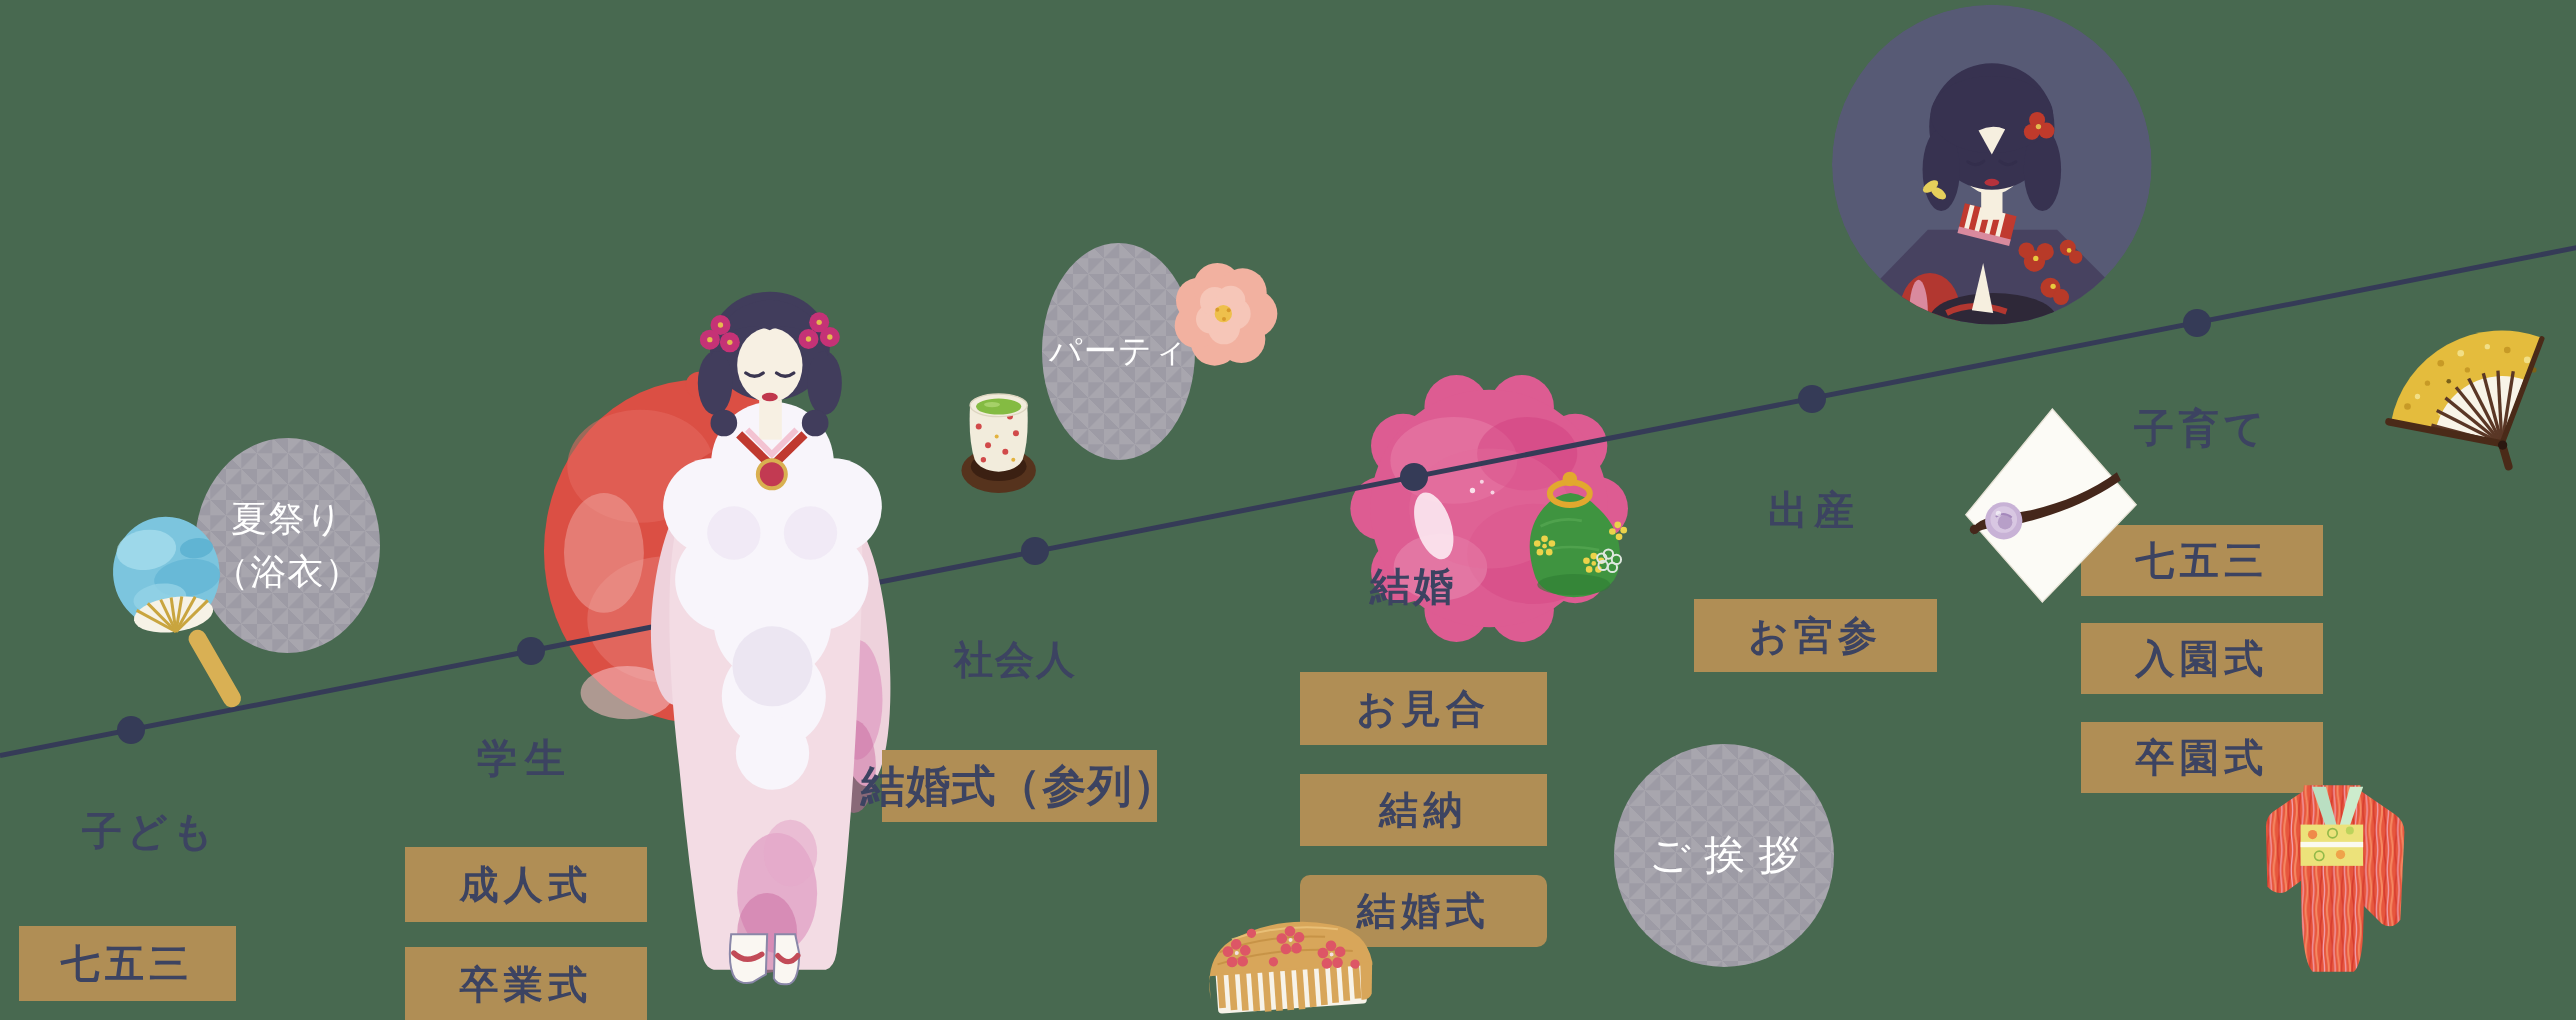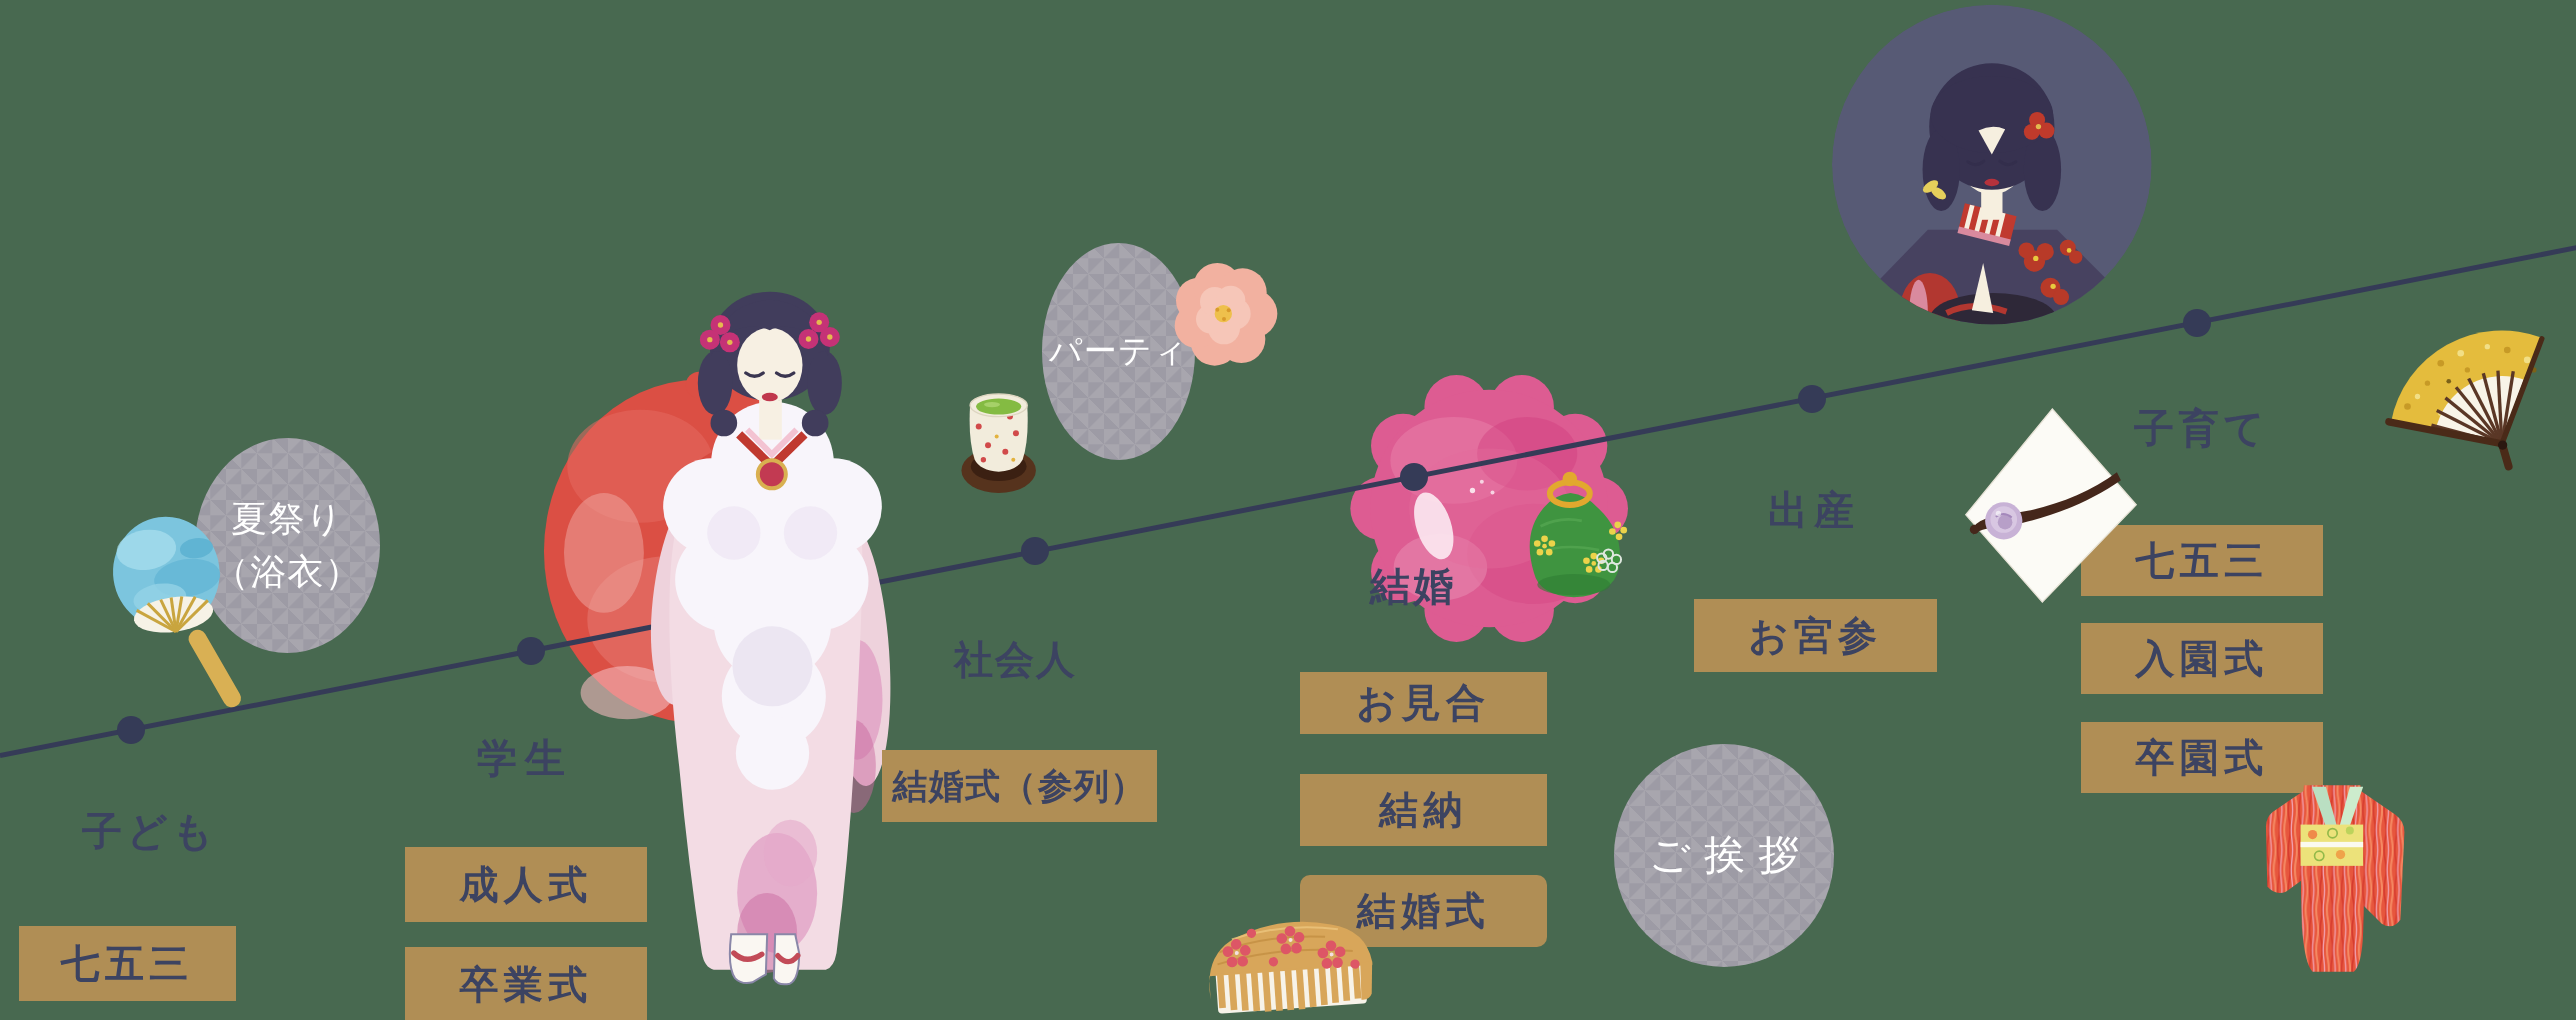--- a/index.html
+++ b/index.html
@@ -9,21 +9,21 @@
     --navy:#3c4361; --line:#353b57; --tan:#b08e55; --gray:#a8a6ae; --grayd:#9d9ba5;
   }
   .tl-line{position:absolute;left:0;top:753px;width:2627px;height:5.3px;background:var(--line);
            transform-origin:0 50%;transform:rotate(-11.15deg);}
   .tl-dot{position:absolute;width:28px;height:28px;border-radius:50%;background:var(--line);}
   .stage-label{position:absolute;color:var(--navy);font-weight:bold;font-size:40px;
                letter-spacing:4.7px;white-space:nowrap;}
   .event-btn{position:absolute;background:var(--tan);color:var(--navy);font-weight:bold;
              display:flex;align-items:center;justify-content:center;font-size:39px;
              letter-spacing:5.3px;white-space:nowrap;cursor:pointer;}
-  .event-btn.small{font-size:35px;letter-spacing:1.3px;}
+  .event-btn.small{font-size:44px;letter-spacing:1.3px;}
   .gray-circle{position:absolute;border-radius:50%;display:flex;align-items:center;
                justify-content:center;text-align:center;color:#ffffff;
                font-family:"DejaVu Serif",serif;cursor:pointer;
                background-color:var(--gray);
                background-image:
                  linear-gradient(45deg, var(--grayd) 25%, transparent 25%, transparent 75%, var(--grayd) 75%),
                  linear-gradient(135deg, var(--grayd) 25%, transparent 25%, transparent 75%, var(--grayd) 75%);
                background-size:31px 31px;
                background-position:0 0,15.3px 15.3px;}
   .abs{position:absolute;}
@@ -157,21 +157,21 @@
   <div class="stage-label" style="left:477px;top:731px;letter-spacing:8px;">学生</div>
   <div class="stage-label" style="left:954px;top:633px;font-size:39px;letter-spacing:2px;">社会人</div>
   <div class="stage-label" style="left:1370px;top:559px;letter-spacing:3.3px;">結婚</div>
   <div class="stage-label" style="left:1768px;top:483px;letter-spacing:6px;">出産</div>
   <div class="stage-label" style="left:2134px;top:401px;">子育て</div>
 
   <div class="event-btn" style="left:18.7px;top:926px;width:217px;height:75px;">七五三</div>
   <div class="event-btn" style="left:405px;top:847px;width:242px;height:75px;">成人式</div>
   <div class="event-btn" style="left:405px;top:947px;width:242px;height:75px;">卒業式</div>
   <div class="event-btn small" style="left:882px;top:750px;width:275px;height:72px;">結婚式（参列）</div>
-  <div class="event-btn" style="left:1300px;top:672px;width:247px;height:62px;">お見合</div>
+  <div class="event-btn" style="left:1300px;top:672px;width:247px;height:73px;">お見合</div>
   <div class="event-btn" style="left:1300px;top:774px;width:247px;height:72px;">結納</div>
   <div class="event-btn" style="left:1300px;top:875px;width:247px;height:72px;border-radius:10px;">結婚式</div>
   <div class="event-btn" style="left:1694px;top:599px;width:243px;height:73px;">お宮参</div>
   <div class="event-btn" style="left:2081px;top:525px;width:242px;height:71px;">七五三</div>
   <div class="event-btn" style="left:2081px;top:623px;width:242px;height:71px;">入園式</div>
   <div class="event-btn" style="left:2081px;top:722px;width:242px;height:71px;">卒園式</div>
 
   <svg class="abs" style="left:1832px;top:3.3px;" width="321" height="323" viewBox="2748 5 482 484">
     <defs>
         <clipPath id="pc">

